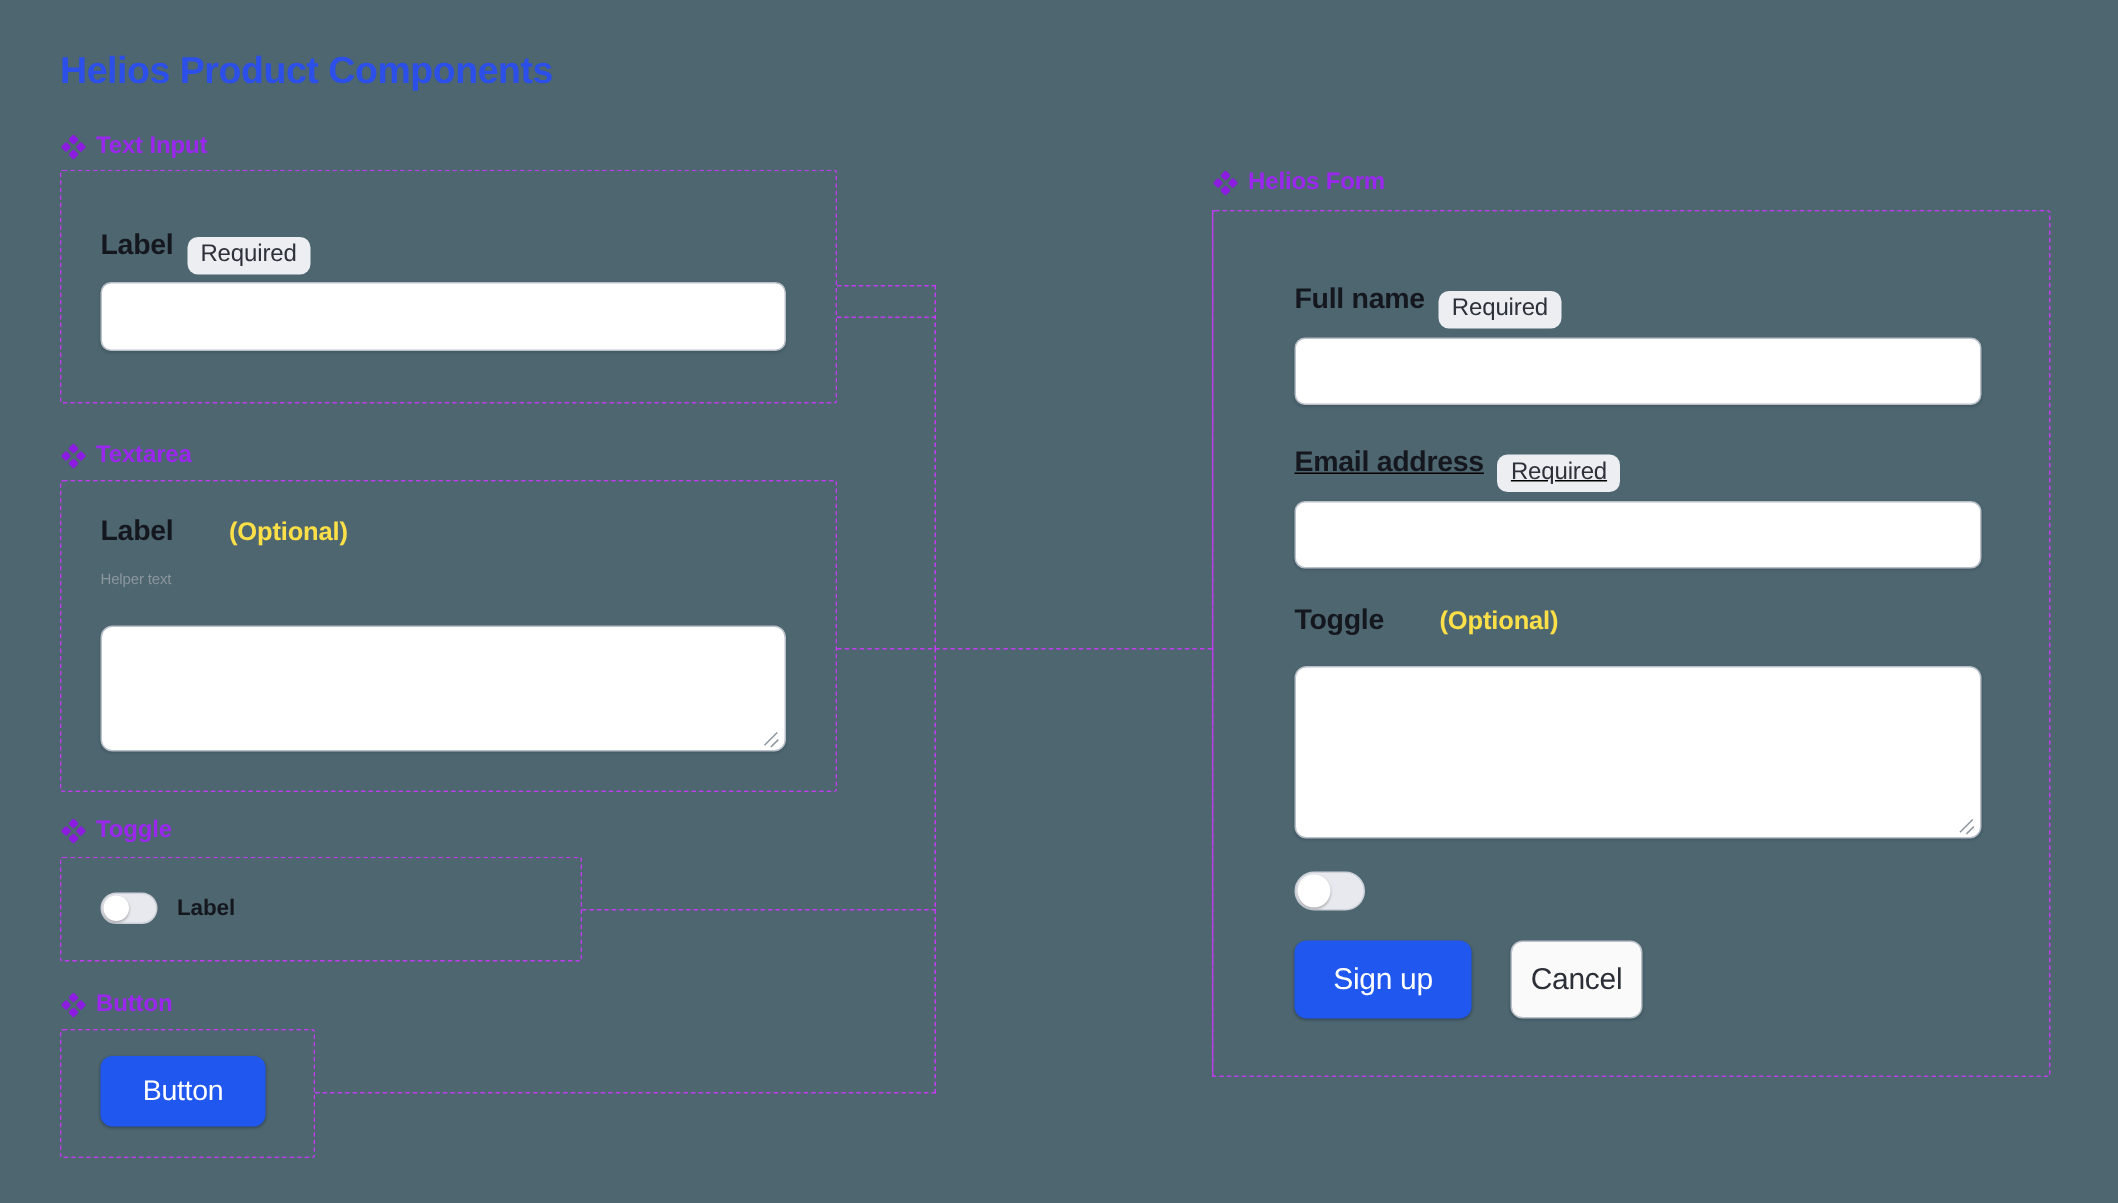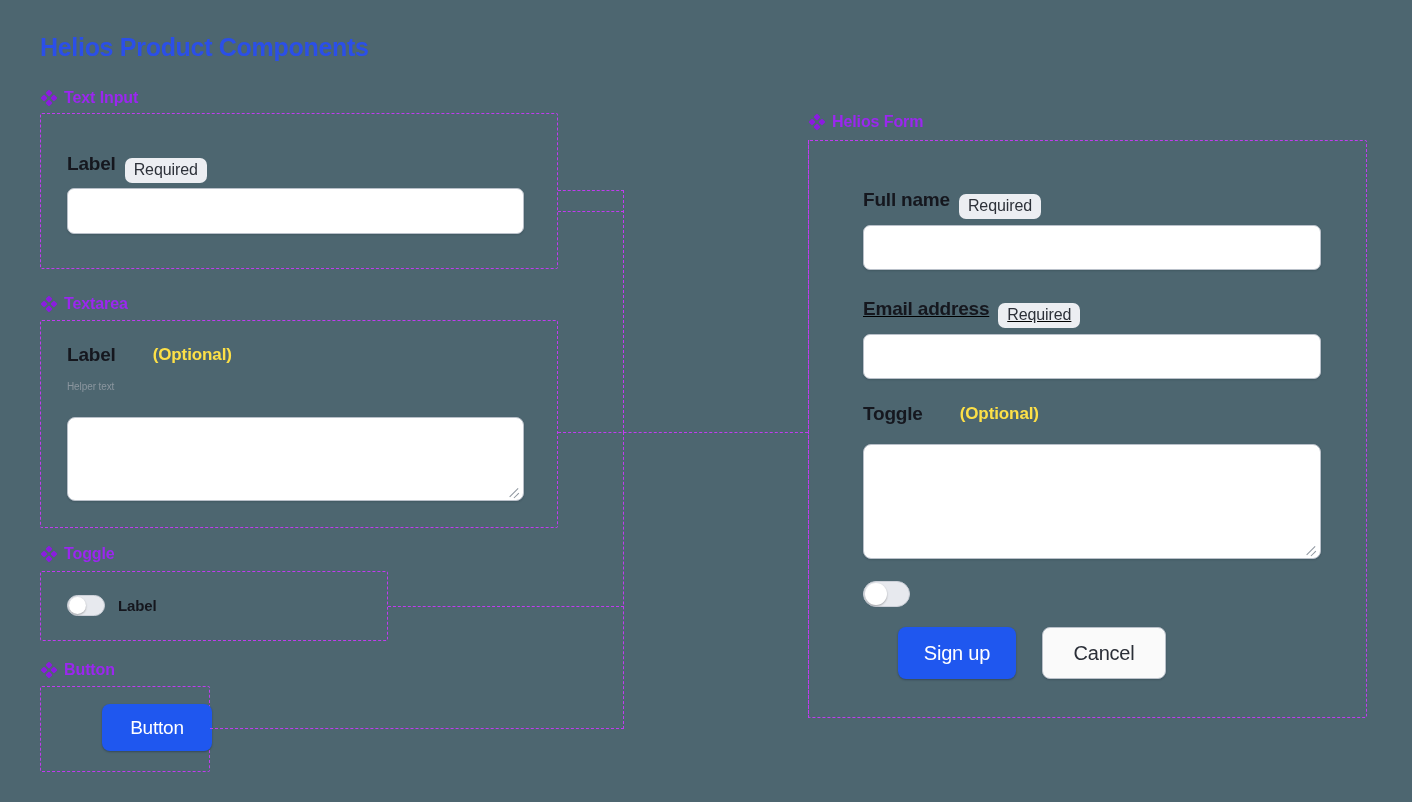--- a/index.html
+++ b/index.html
@@ -205,21 +205,20 @@
   .btn {
     position: absolute;
     box-sizing: border-box;
     display: flex;
     align-items: center;
     justify-content: center;
     border-radius: 8px;
     cursor: pointer;
     letter-spacing: -0.2px;
     user-select: none;
-    margin-left: 35px;
   }
   .btn.primary {
     background: #1f57ef;
     color: #ffffff;
     border: none;
     font-weight: 400;
     box-shadow: 0 1px 2px rgba(8, 20, 45, 0.35);
   }
   .btn.secondary {
     background: #fafafa;
@@ -356,15 +355,15 @@
     </span>
   </div>
 
   <div class="toggle-row big" style="left:863px; top:581px;">
     <span class="switch">
       <span class="knob"></span>
     </span>
   </div>
 
   <div class="btn primary" style="left:863px; top:627px; width:118px; height:52px; font-size:20px;">Sign up</div>
-  <div class="btn secondary" style="left:1007px; top:627px; width:124px; height:52px; font-size:20px;">Cancel</div>
+  <div class="btn secondary" style="left:1007px; top:627px; width:88px; height:52px; font-size:20px;">Cancel</div>
 
 </div>
 
 </body></html>

